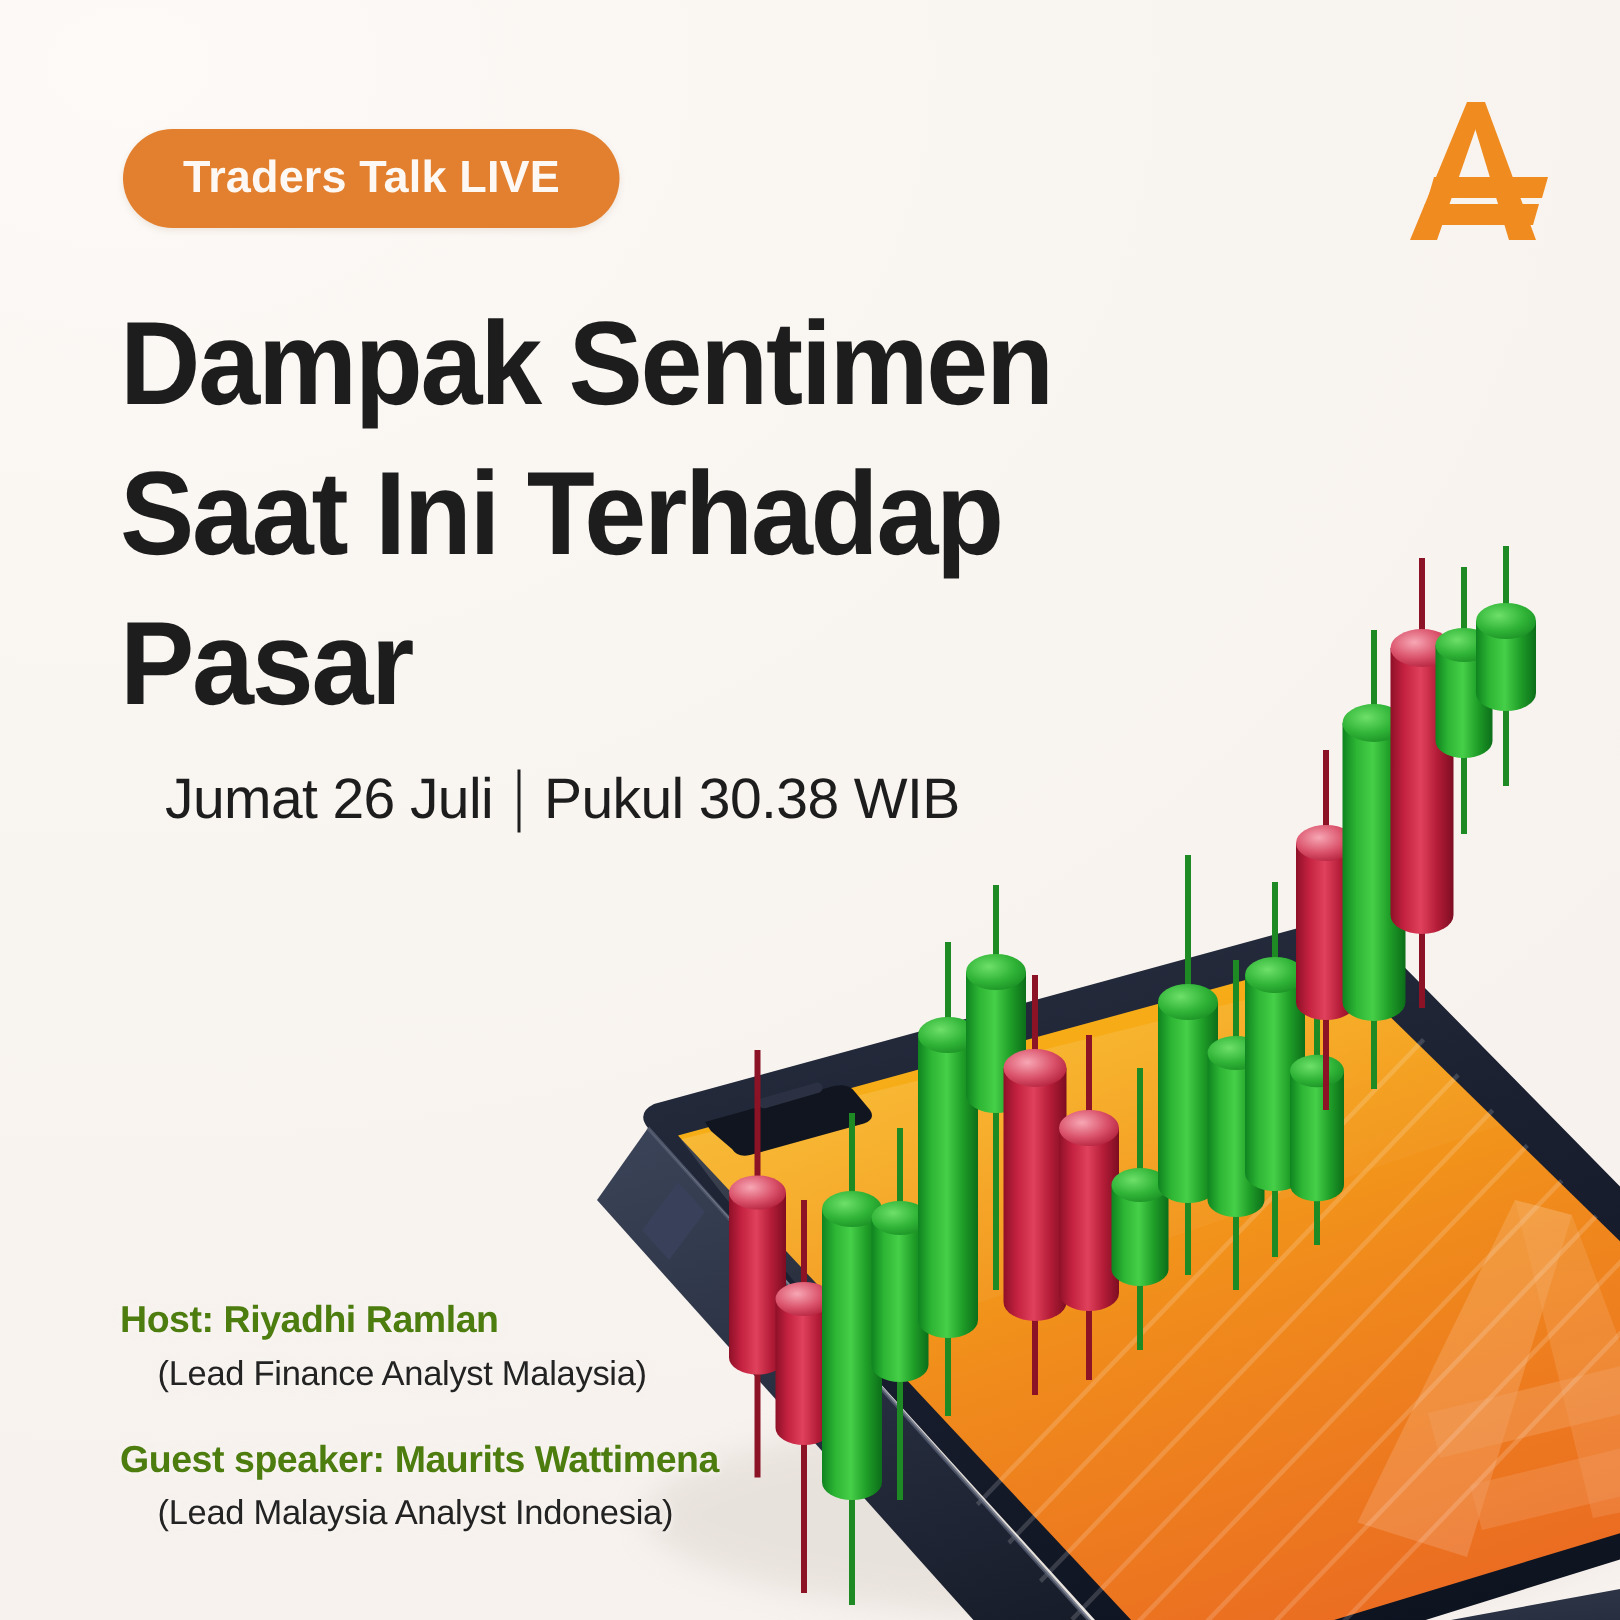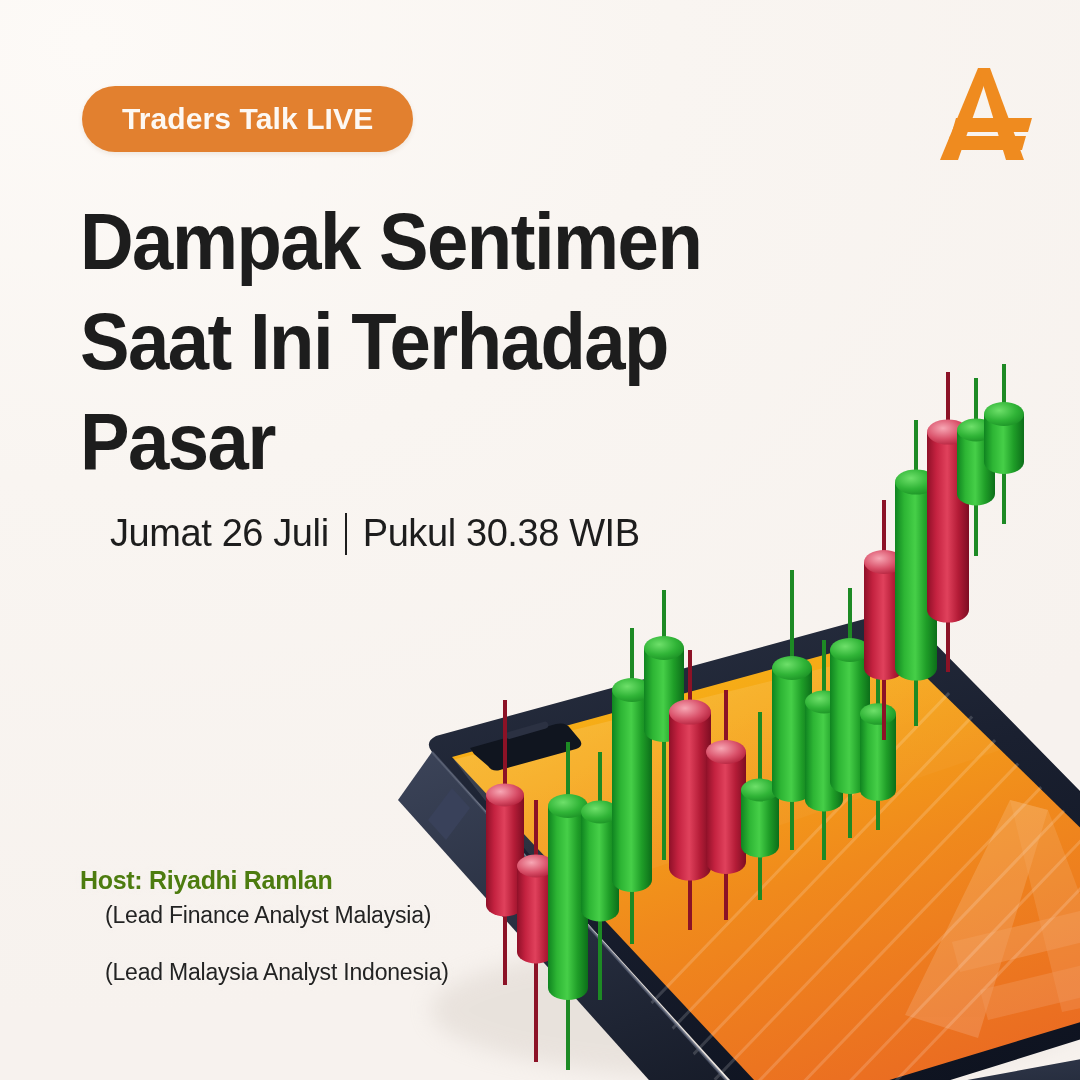--- a/index.html
+++ b/index.html
@@ -361,17 +361,18 @@
     <span class="dt-sep"></span>
     <span>Pukul 30.38 WIB</span>
   </div>
 
   <div class="credits">
     <div class="credit-block">
       <div class="credit-name">Host: Riyadhi Ramlan</div>
       <div class="credit-role">(Lead Finance Analyst Malaysia)</div>
     </div>
     <div class="credit-block">
+      <div class="credit-name">Guest speaker: Maurits Wattimena</div>
       <div class="credit-role">(Lead Malaysia Analyst Indonesia)</div>
     </div>
   </div>
 
 </div>
 
 </body></html>

